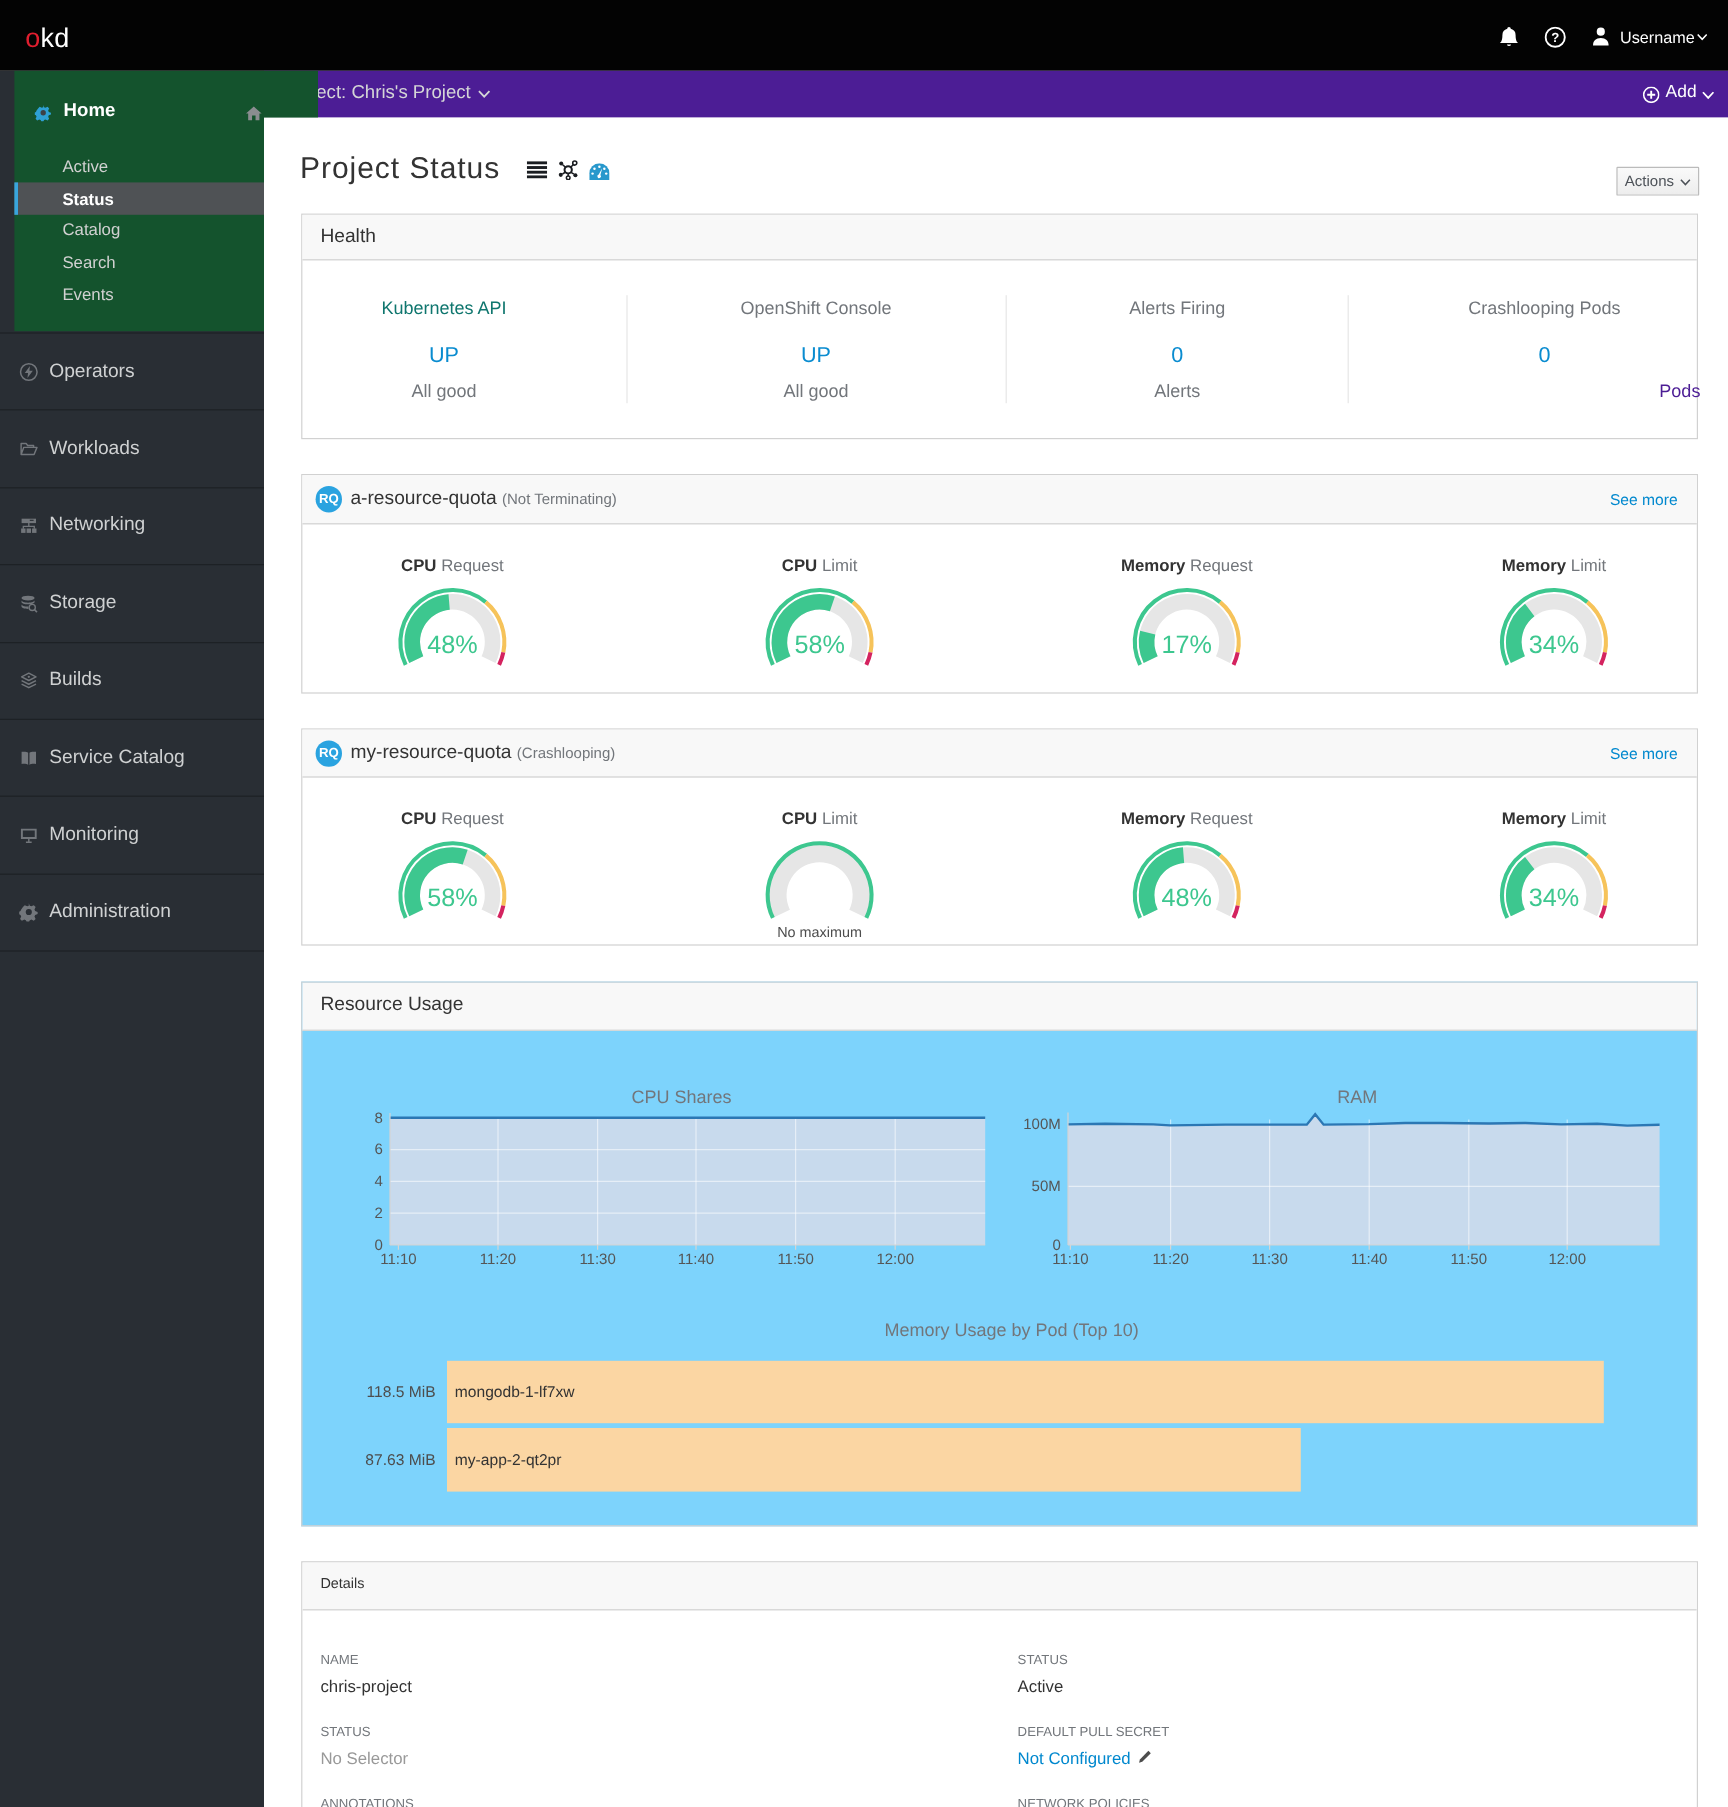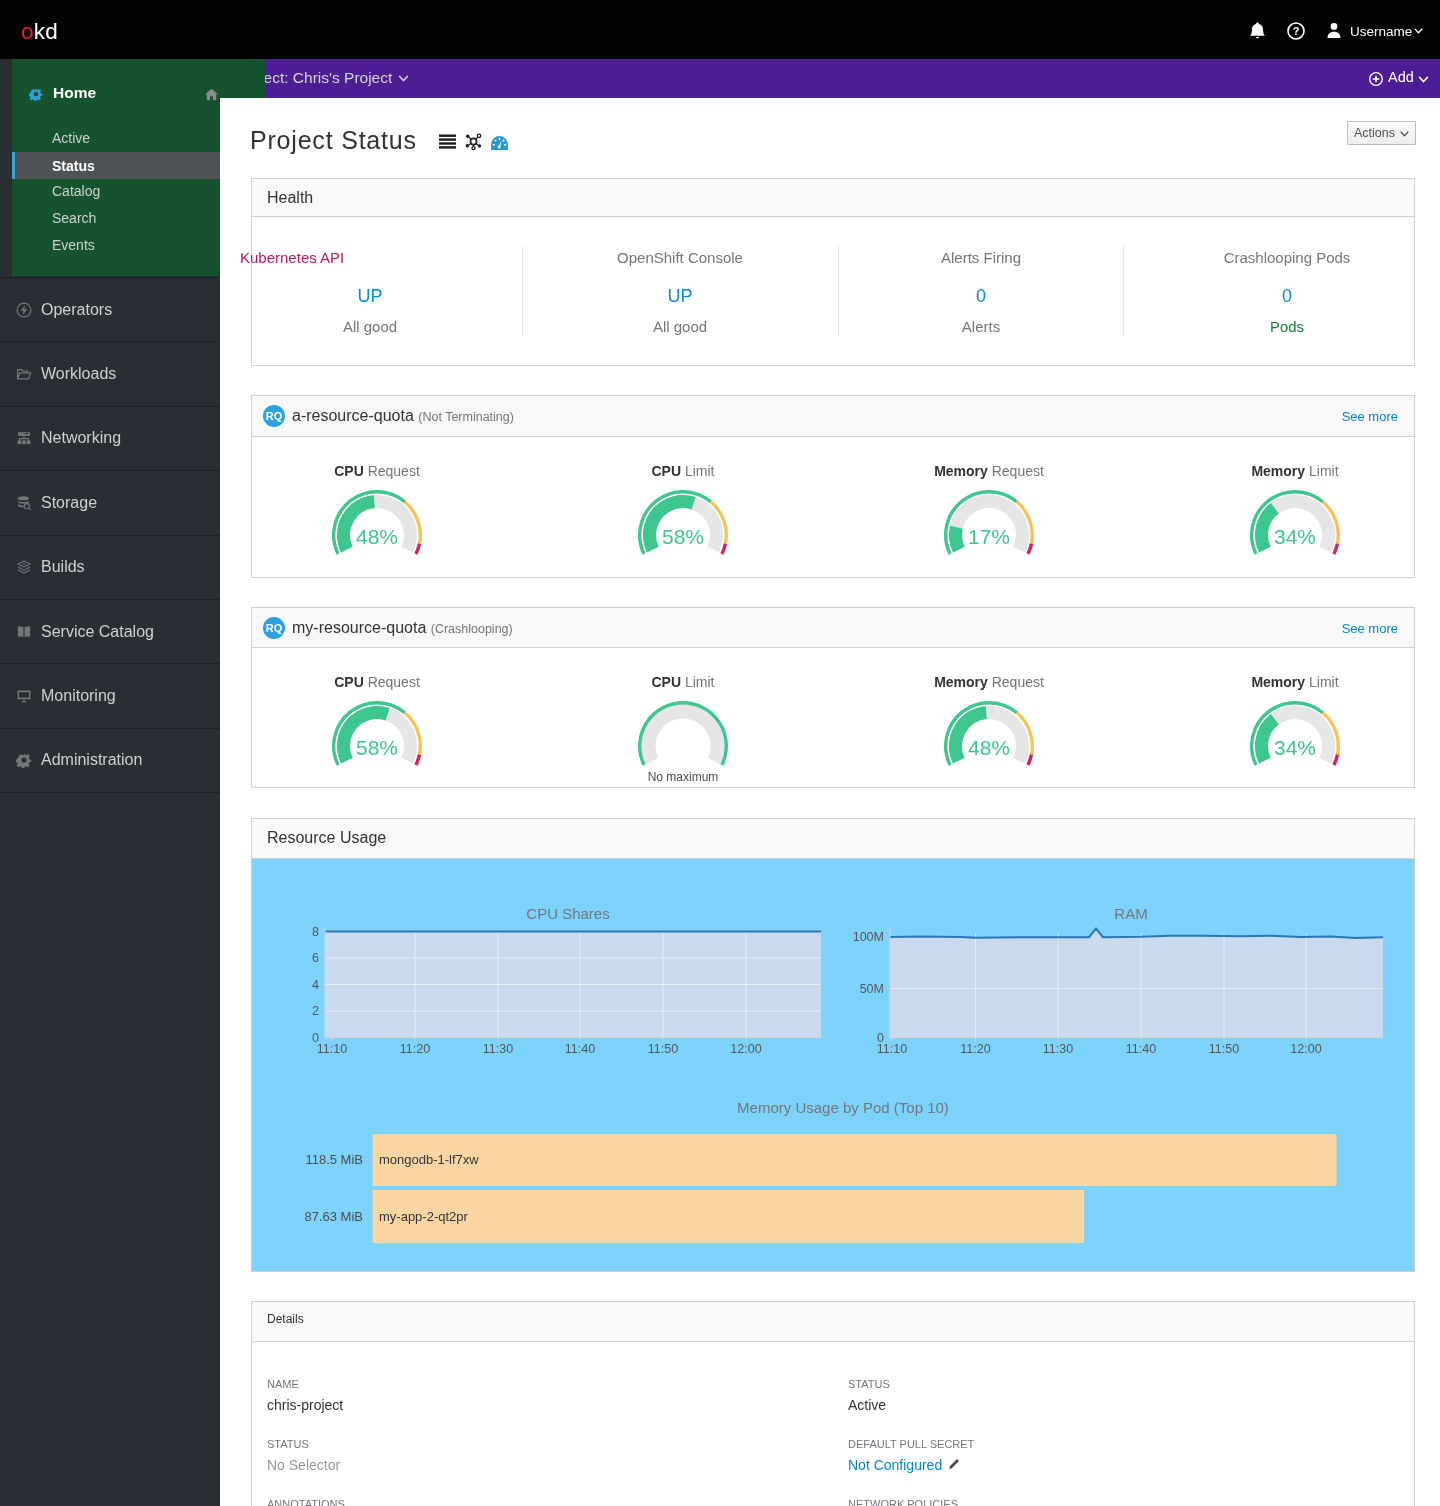--- a/index.html
+++ b/index.html
@@ -153,41 +153,41 @@
     </svg>
   <svg width="17" height="14" viewBox="0 0 18 15" style="position:absolute;left:271px;top:38px">
       <path d="M9 0 A9 9 0 0 1 18 9 V15 H0 V9 A9 9 0 0 1 9 0 Z" fill="#2898cc"></path>
       <circle cx="9" cy="3.1" r="1.1" fill="#fff"></circle>
       <circle cx="4.6" cy="4.9" r="1.1" fill="#fff"></circle>
       <circle cx="13.4" cy="4.9" r="1.1" fill="#fff"></circle>
       <circle cx="2.9" cy="9.3" r="1.1" fill="#fff"></circle>
       <circle cx="15.1" cy="9.3" r="1.1" fill="#fff"></circle>
       <path d="M11.5 4.5 L9.9 10.5 A1.6 1.6 0 1 1 8.4 10.1 Z" fill="#fff"></path>
     </svg>
-  <div class="abs" style="left:1127px;top:23px;width:69px;height:24px;border:1px solid #bbb;border-radius:1px;
+  <div class="abs" style="left:1127px;top:41px;width:69px;height:24px;border:1px solid #bbb;border-radius:1px;
        background:linear-gradient(#fafafa,#ededed);box-sizing:border-box;text-align:center;font-size:12.5px;color:#4d5258;line-height:22px">Actions<svg width="9" height="6" viewBox="0 0 12 8" style="margin-left:5px">
         <path d="M1 1 L6 6.4 L11 1" fill="none" stroke="#4d5258" stroke-width="1.7"></path>
       </svg></div>
 
   <div style="position:absolute;left:31px;top:80px;width:1164px;height:188px;background:#fff;border:1px solid #d1d1d1;box-sizing:border-box;">
       <div style="position:absolute;left:0;top:0;right:0;height:38px;background:#f8f8f8;border-bottom:1px solid #d1d1d1;box-sizing:border-box">
         <span style="position:absolute;left:15px;top:10px;font-size:16px;color:#333">Health</span>
       </div>
-      <div style="position:absolute;left:-12px;top:70px;width:260px;font-size:15px;color:#be185d">Kubernetes API</div>
+      <div style="position:absolute;left:-12px;top:70px;width:260px;text-align:center;font-size:15px;color:#0f766e">Kubernetes API</div>
       <div style="position:absolute;left:-12px;top:107px;width:260px;text-align:center;font-size:18px;color:#0a8cd0">UP</div>
       <div style="position:absolute;left:-12px;top:139px;width:260px;text-align:center;font-size:15px;color:#72767b">All good</div>
       <div style="position:absolute;left:298px;top:70px;width:260px;text-align:center;font-size:15px;color:#72767b">OpenShift Console</div>
       <div style="position:absolute;left:298px;top:107px;width:260px;text-align:center;font-size:18px;color:#0a8cd0">UP</div>
       <div style="position:absolute;left:298px;top:139px;width:260px;text-align:center;font-size:15px;color:#72767b">All good</div>
       <div style="position:absolute;left:599px;top:70px;width:260px;text-align:center;font-size:15px;color:#72767b">Alerts Firing</div>
       <div style="position:absolute;left:599px;top:107px;width:260px;text-align:center;font-size:18px;color:#0a8cd0">0</div>
       <div style="position:absolute;left:599px;top:139px;width:260px;text-align:center;font-size:15px;color:#72767b">Alerts</div>
       <div style="position:absolute;left:905px;top:70px;width:260px;text-align:center;font-size:15px;color:#72767b">Crashlooping Pods</div>
       <div style="position:absolute;left:905px;top:107px;width:260px;text-align:center;font-size:18px;color:#0a8cd0">0</div>
-      <div style="position:absolute;left:905px;top:139px;width:260px;text-align:center;font-size:15px;color:#15803d">Pods</div>
+      <div style="position:absolute;left:905px;top:139px;width:260px;text-align:right;font-size:15px;color:#4c1d95">Pods</div>
       <div style="position:absolute;left:270px;top:67px;width:1px;height:90px;background:#e7e7e7"></div>
       <div style="position:absolute;left:586px;top:67px;width:1px;height:90px;background:#e7e7e7"></div>
       <div style="position:absolute;left:871px;top:67px;width:1px;height:90px;background:#e7e7e7"></div>
     </div>
 
   <div style="position:absolute;left:31px;top:297px;width:1164px;height:183px;background:#fff;border:1px solid #d1d1d1;box-sizing:border-box;">
       <div style="position:absolute;left:0;top:0;right:0;height:41px;background:#f8f8f8;border-bottom:1px solid #d1d1d1;box-sizing:border-box">
         <div style="position:absolute;left:11px;top:9px;width:22px;height:22px;border-radius:11px;background:#2aa3e0;color:#fff;font-size:11px;font-weight:700;text-align:center;line-height:22px">RQ</div>
         <span style="position:absolute;left:40px;top:11px;font-size:16px;color:#333">a-resource-quota <span style="font-size:12.5px;color:#72767b">(Not Terminating)</span></span>
         <span style="position:absolute;right:16px;top:50%;transform:translateY(-50%);font-size:13px;color:#0088ce">See more</span>

